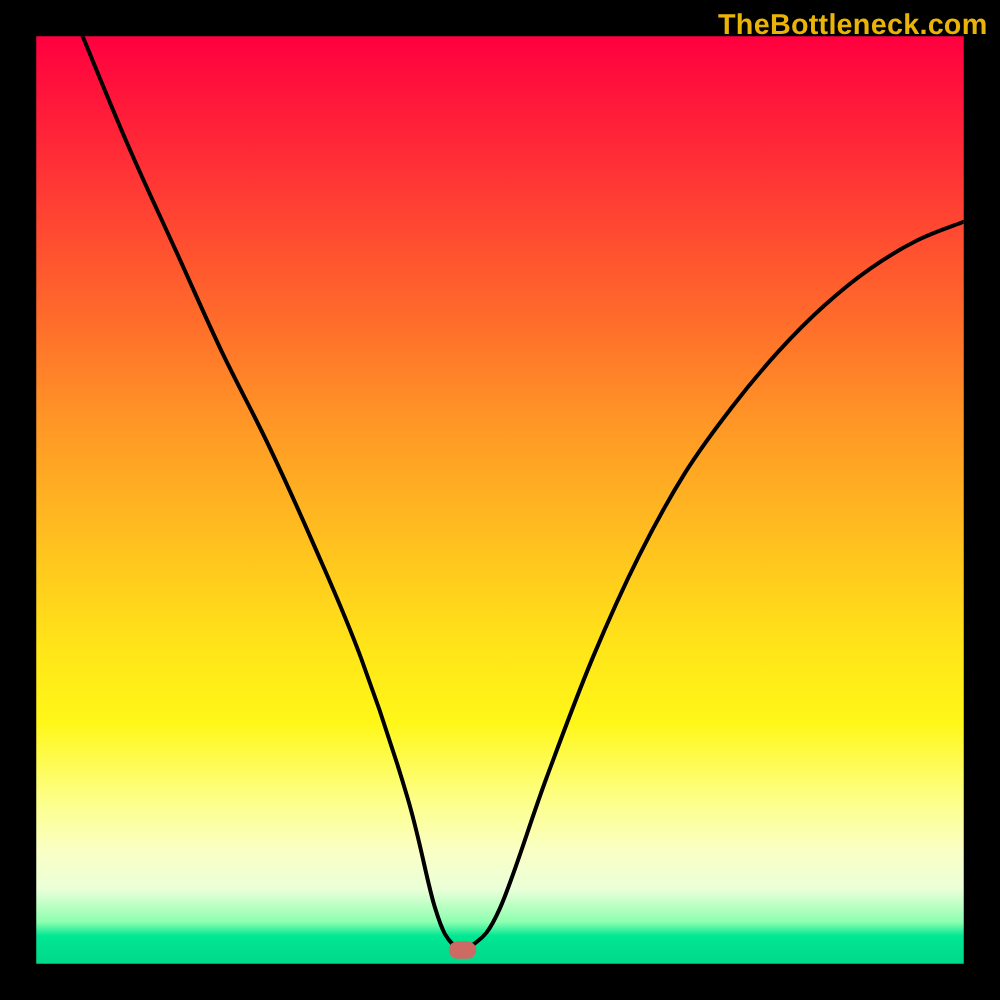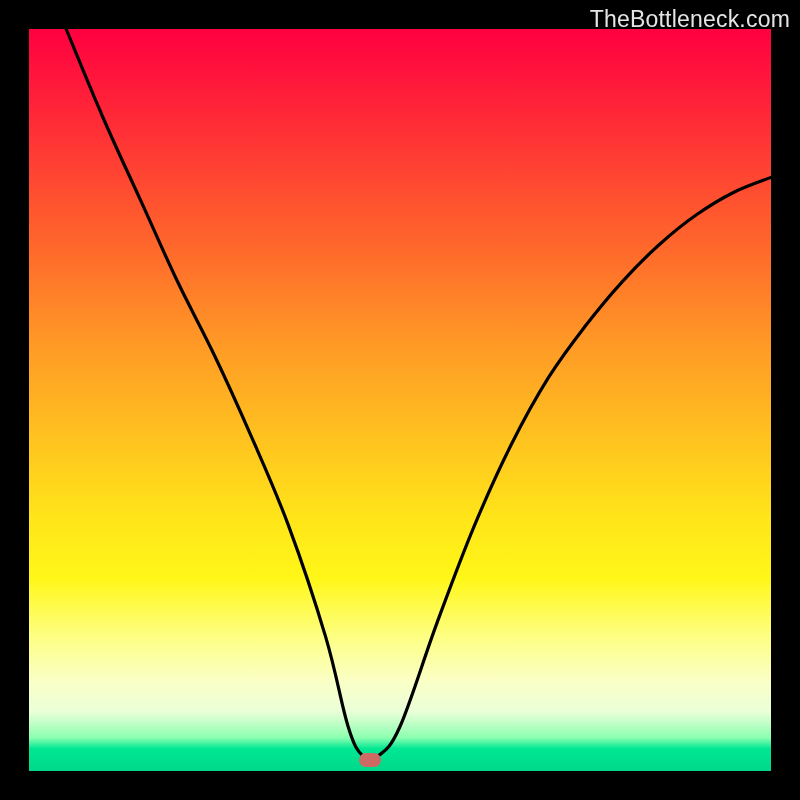--- a/index.html
+++ b/index.html
@@ -38,23 +38,23 @@
       #eaffd8 92%,
       #8cffb0 95.5%,
       #00e793 97%,
       #00d989 100%
     );
   }
   .watermark {
     position: absolute;
     top: 6px;
     right: 10px;
-    color: #e5e5e5;
+    color: #eab308;
     font-size: 23px;
-    font-weight: 400;
+    font-weight: 700;
     letter-spacing: 0.2px;
     user-select: none;
   }
   svg.curve {
     position: absolute;
     left: 0;
     top: 0;
     width: 742px;
     height: 742px;
     pointer-events: none;

